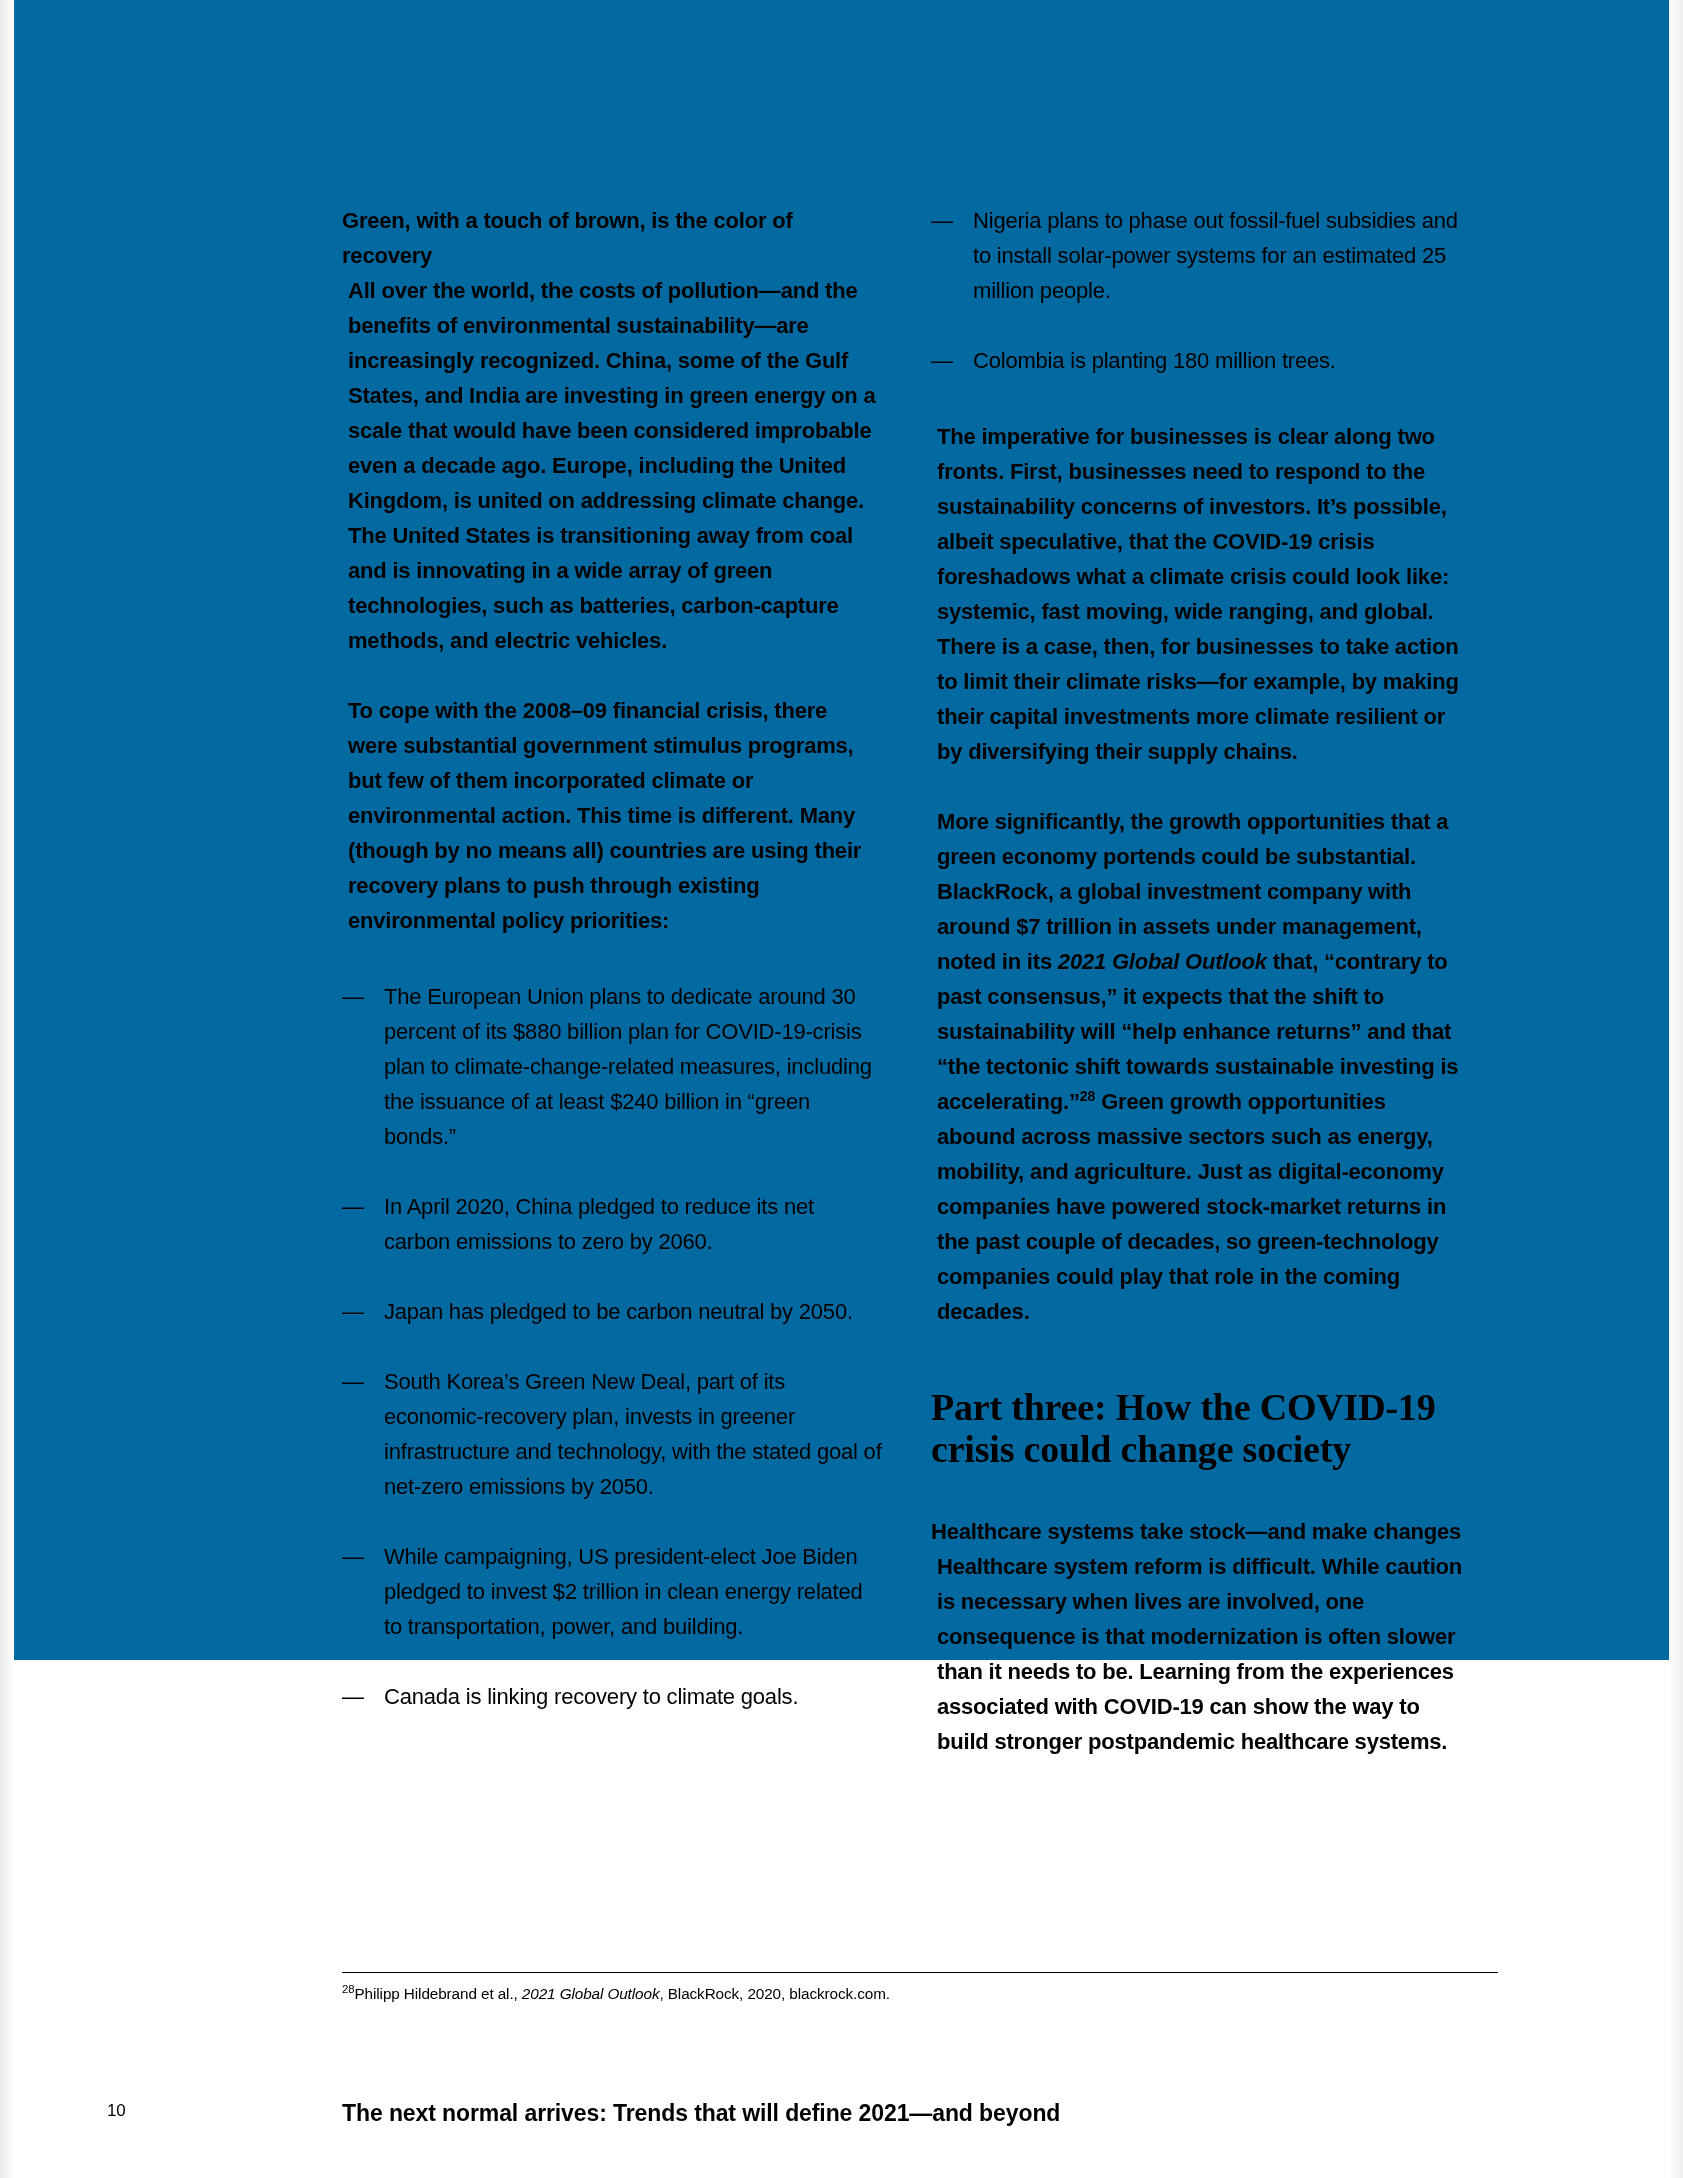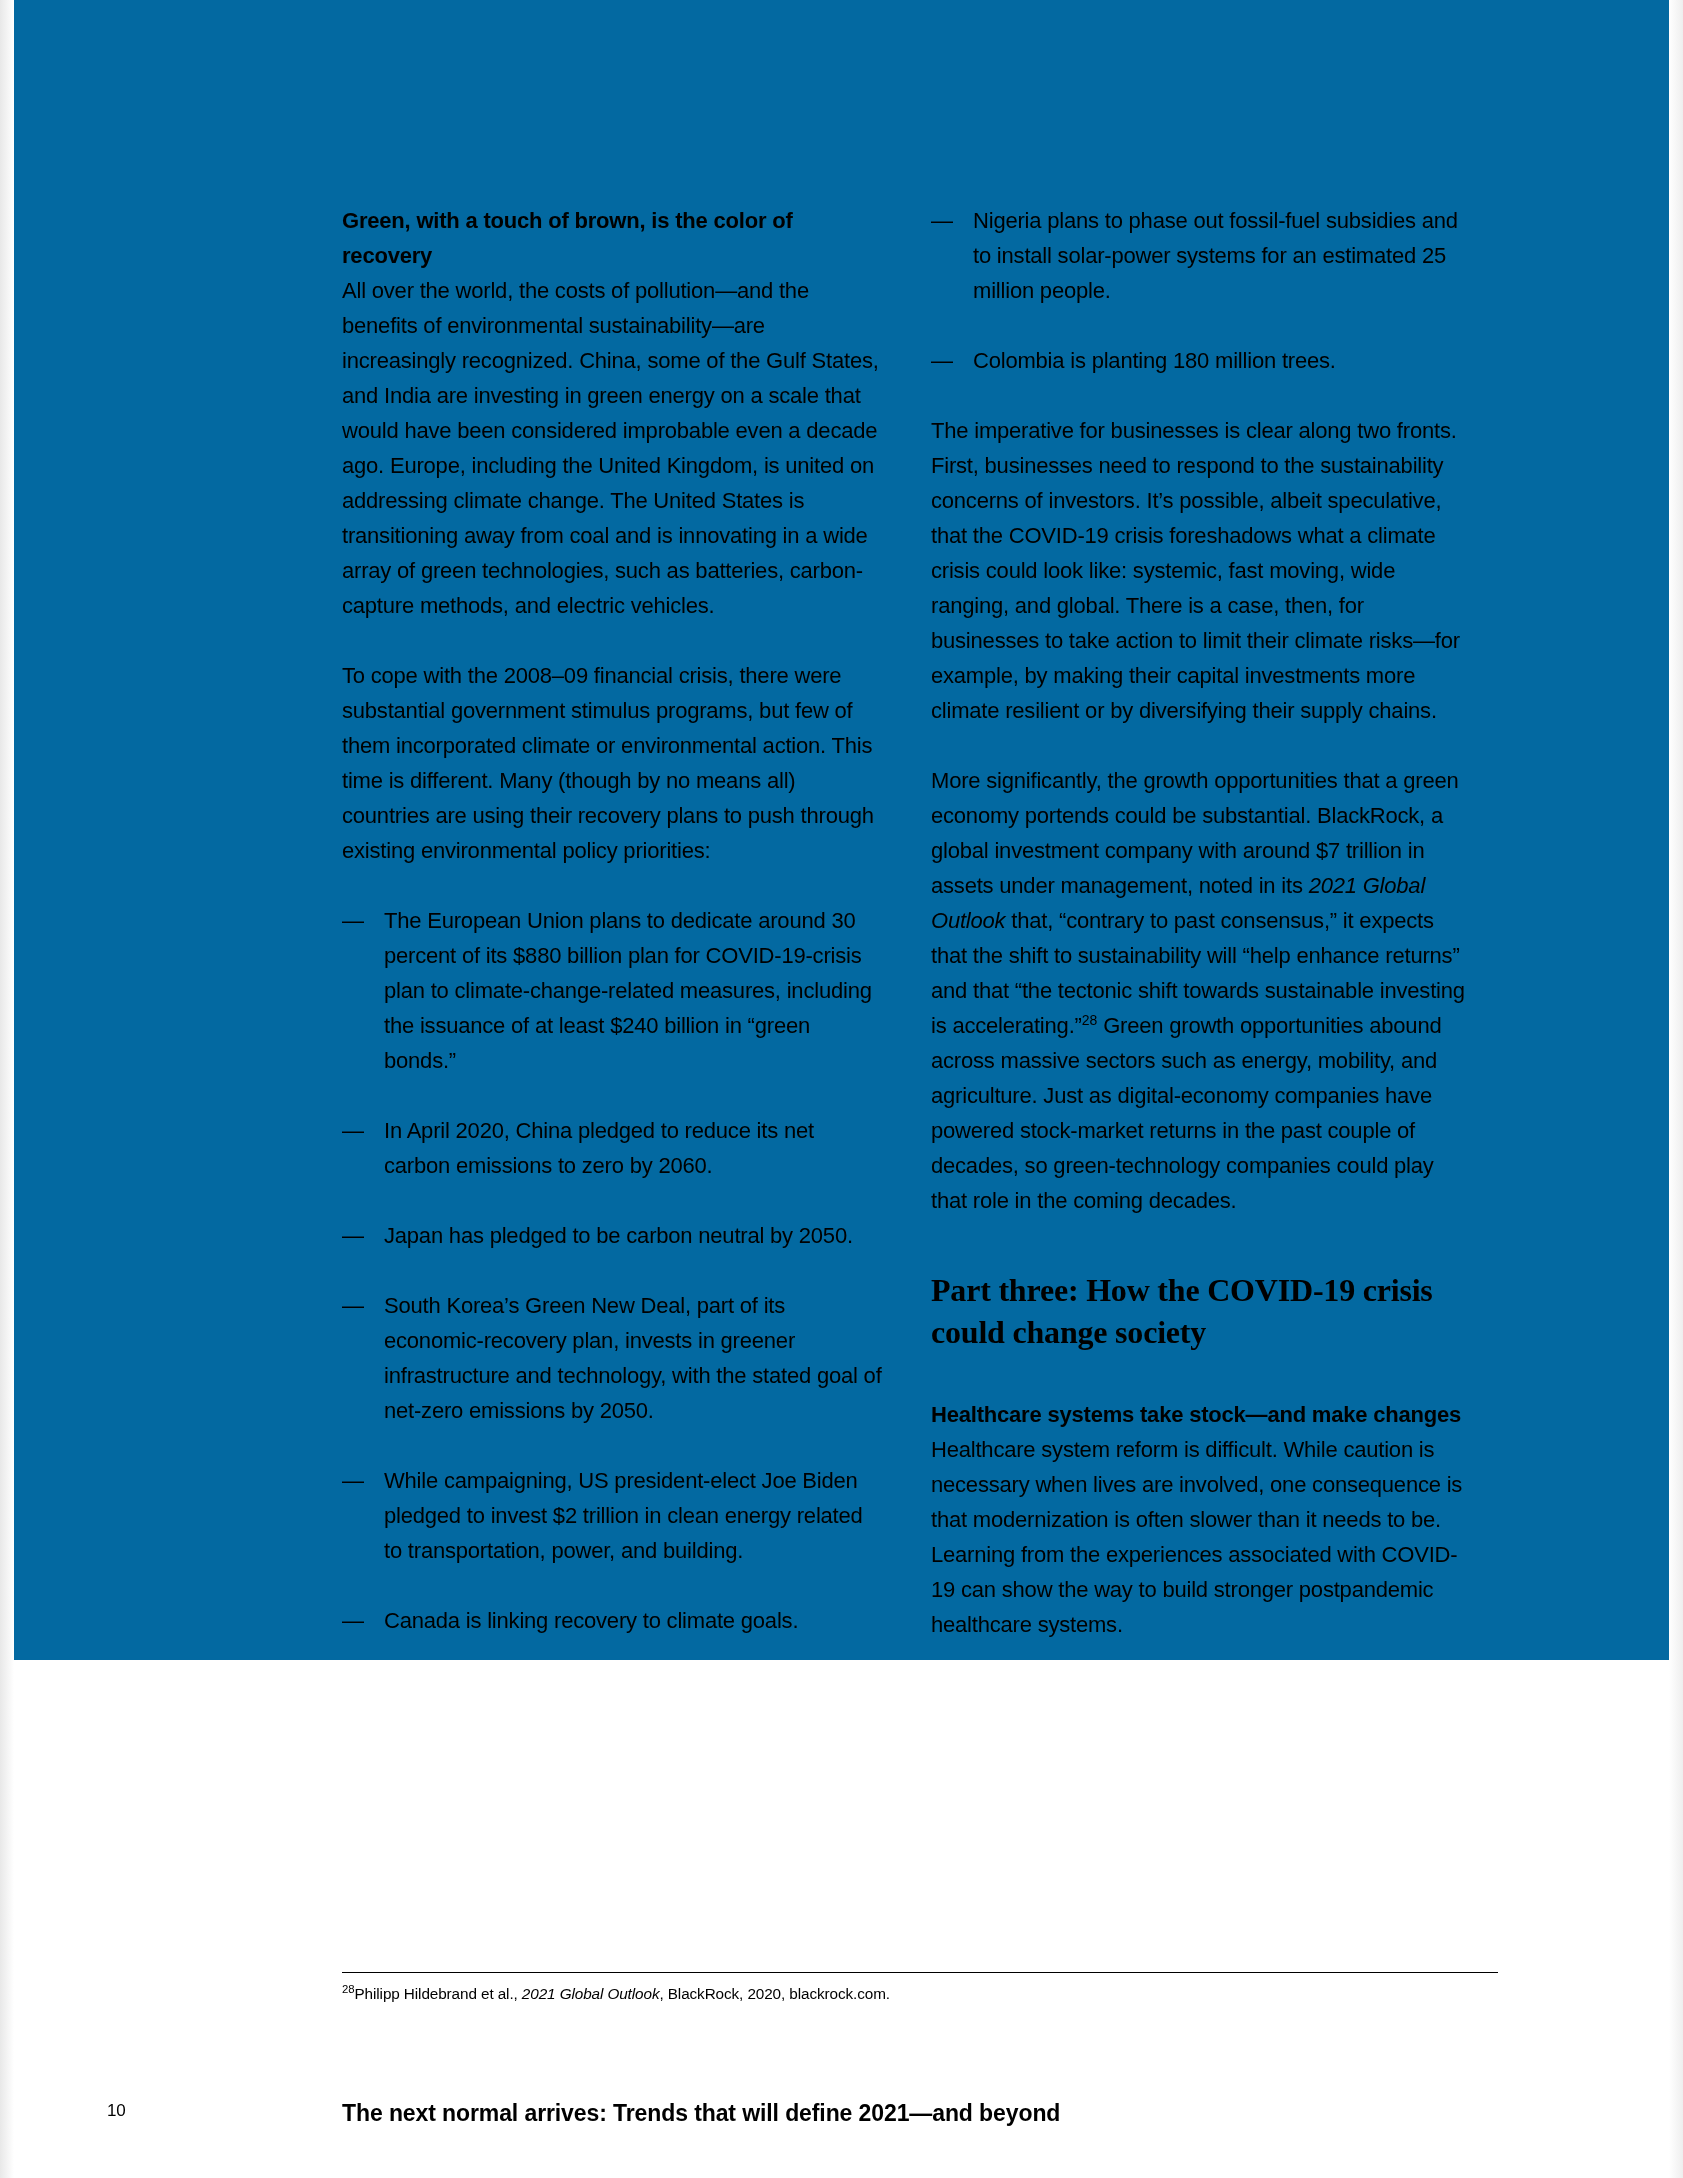--- a/index.html
+++ b/index.html
@@ -56,31 +56,31 @@
   h3.sub {
     font-size: 22px;
     line-height: 35px;
     font-weight: bold;
     margin: 0 0 0 0;
     letter-spacing: -0.2px;
   }
   p.body {
     font-size: 22px;
     line-height: 35px;
-    font-weight: normal;
-    margin: 0;
+    font-weight: bold;
+    margin: 6px;
     letter-spacing: -0.2px;
   }
   p.body + p.body { margin-top: 35px; }
   h3.sub + p.body { margin-top: 0; }
 
   h2.part {
     font-family: "Liberation Serif", serif;
     font-weight: bold;
-    font-size: 32px;
+    font-size: 38px;
     line-height: 42px;
     margin: 0;
     letter-spacing: -0.2px;
   }
 
   
   ul.dashlist {
     list-style: none;
     margin: 0;
     padding: 0;

